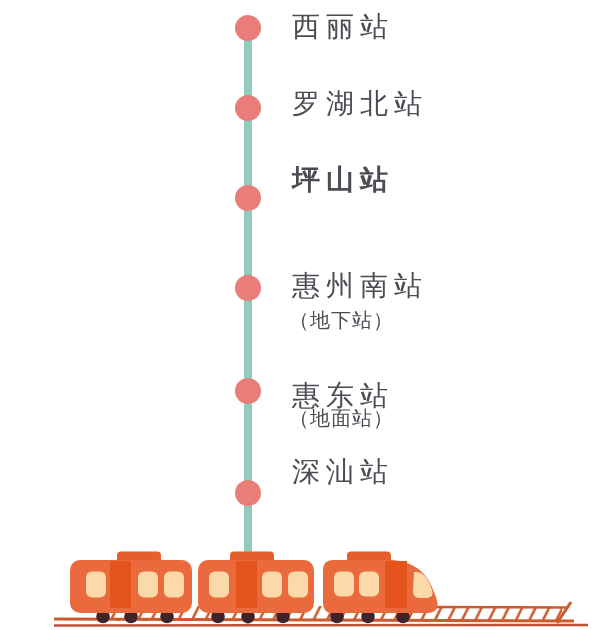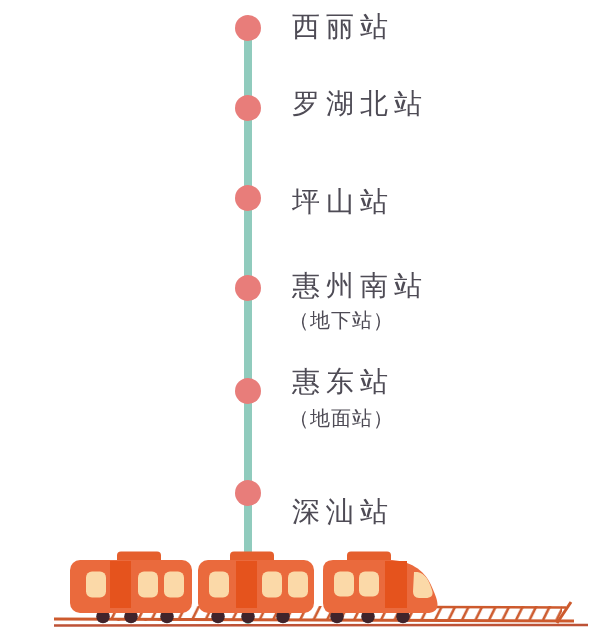--- a/index.html
+++ b/index.html
@@ -53,24 +53,24 @@
     position: absolute;
     left: 289px;
     font-size: 20px;
     line-height: 24px;
     letter-spacing: 1px;
     color: #4e4b55;
     white-space: nowrap;
   }
   .name-0 { top: 13px; }
   .name-1 { top: 90px; text-align: center; }
-  .name-2 { top: 188px; }
+  .name-2 { top: 166px; font-weight: bold; }
   .name-3 { top: 272px; font-family: Liberation Serif, serif; }
-  .name-4 { top: 368px; }
-  .name-5 { top: 498px; }
+  .name-4 { top: 382px; }
+  .name-5 { top: 458px; }
   .sub-3 { top: 308px; text-align: center; }
   .sub-4 { top: 408px; font-family: Liberation Mono, monospace; }
 
   .train-svg {
     position: absolute;
     left: 0;
     top: 540px;
     width: 600px;
     height: 90px;
   }

